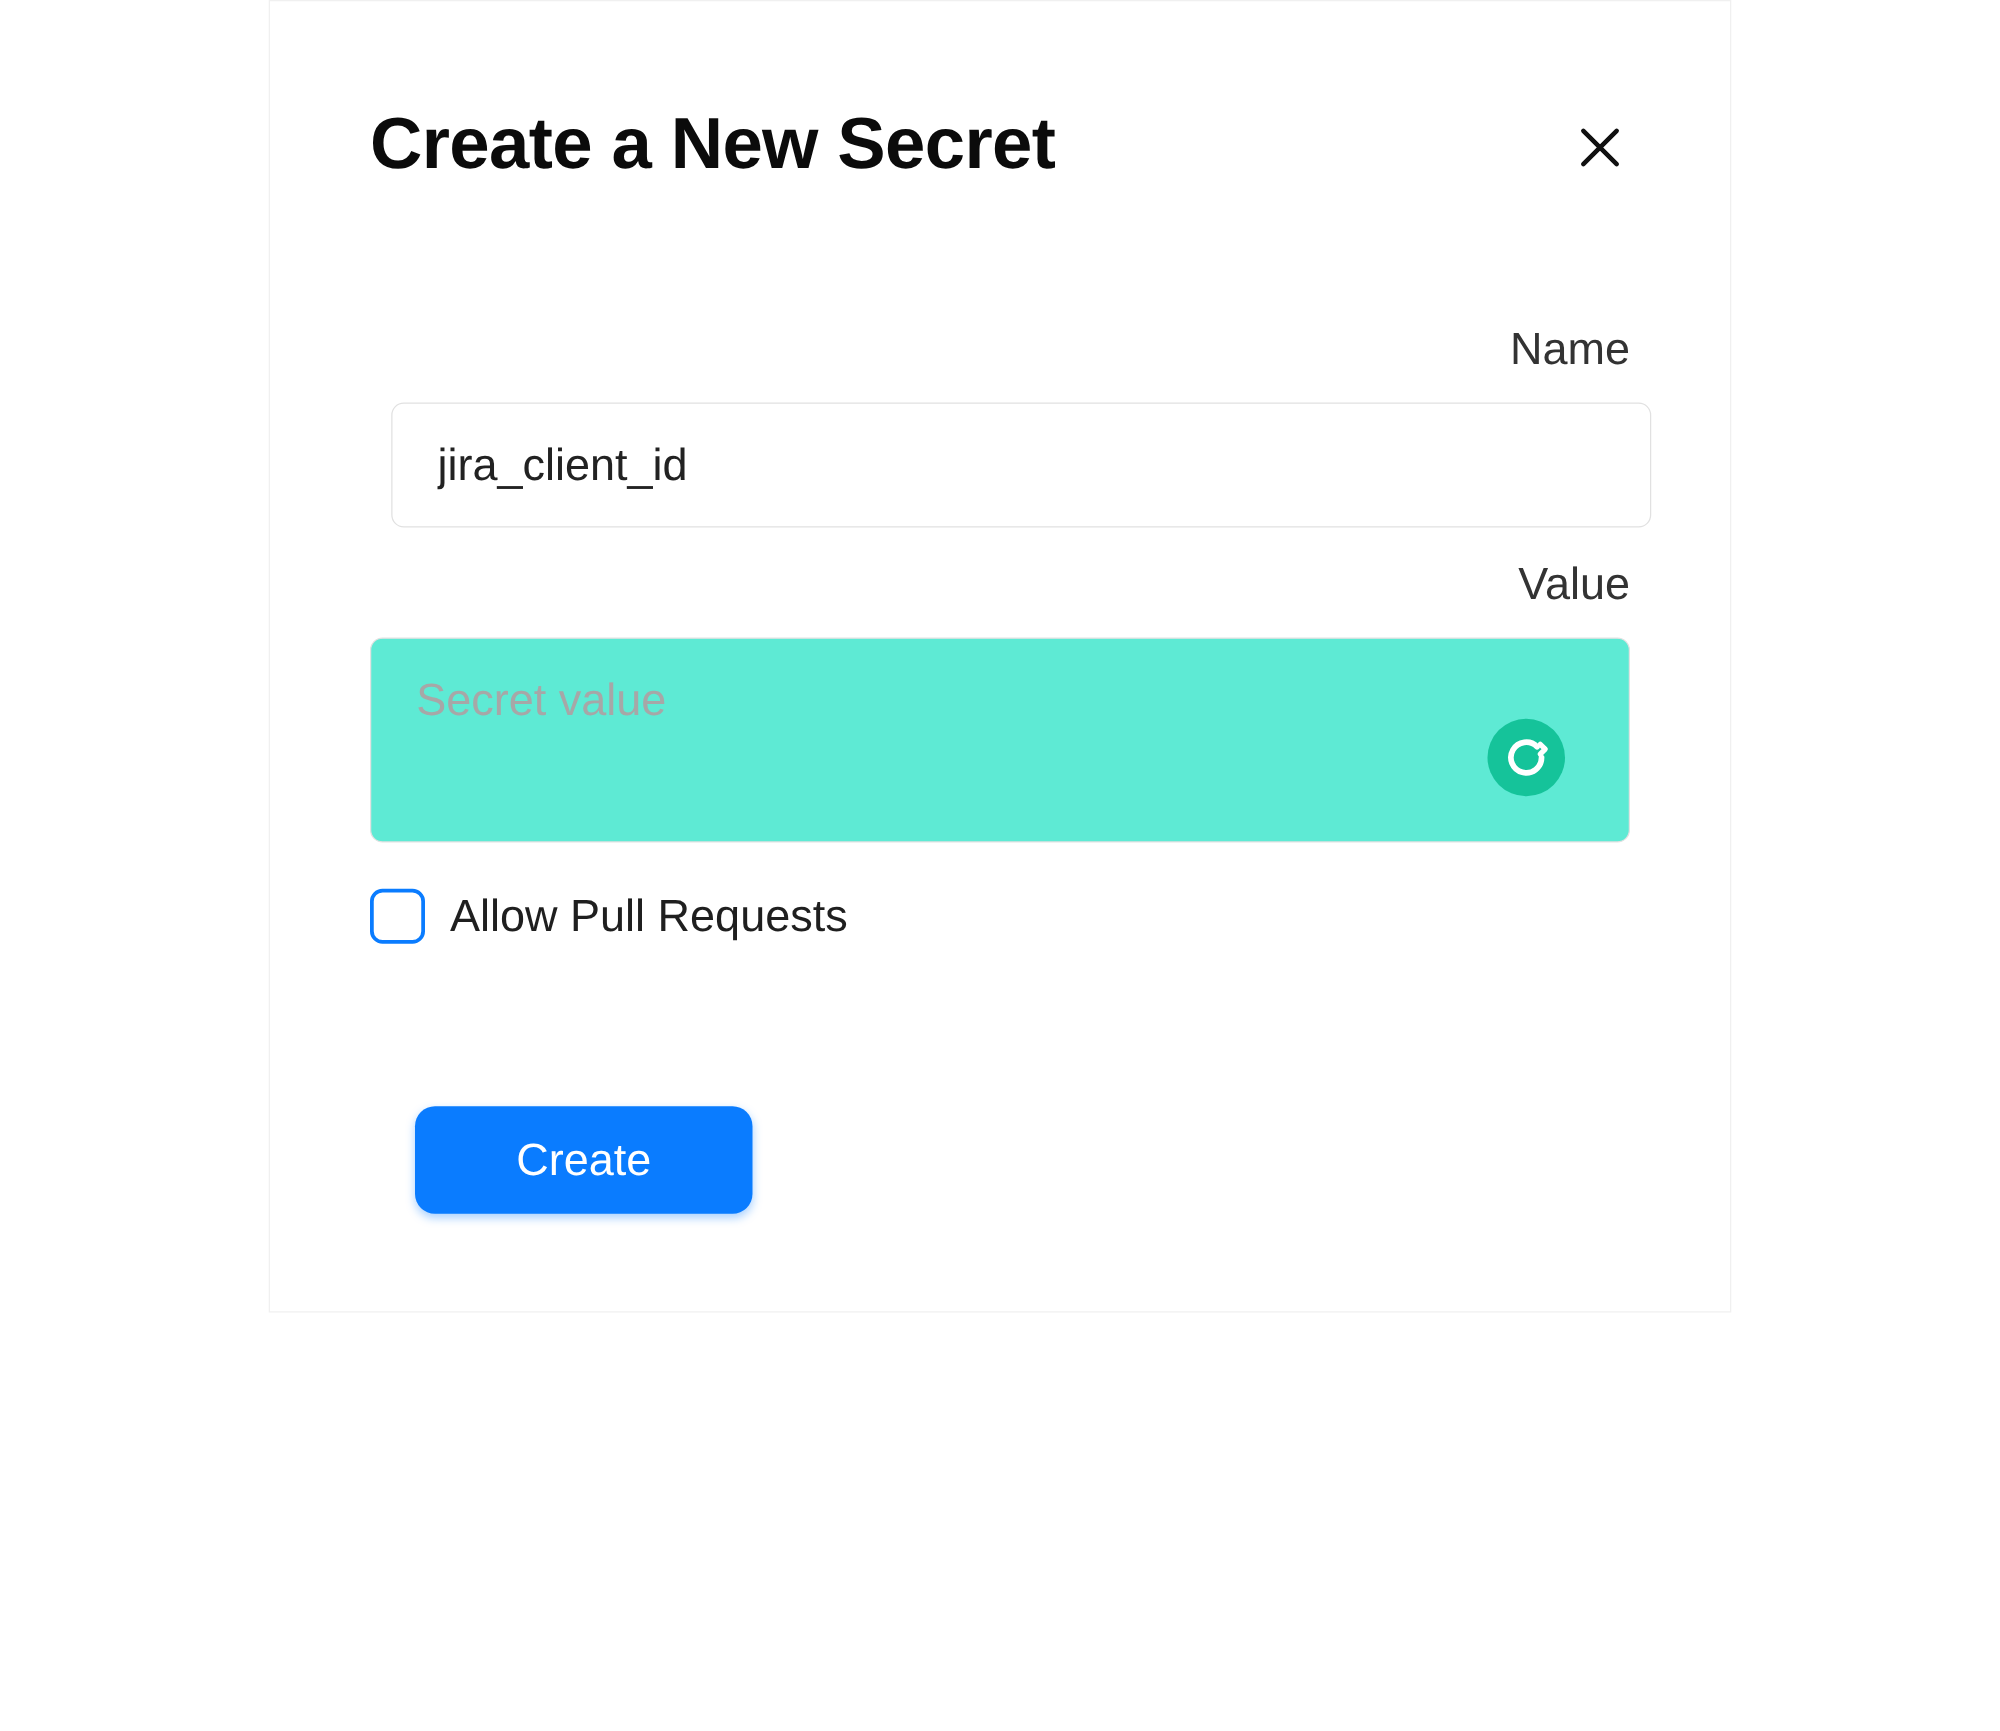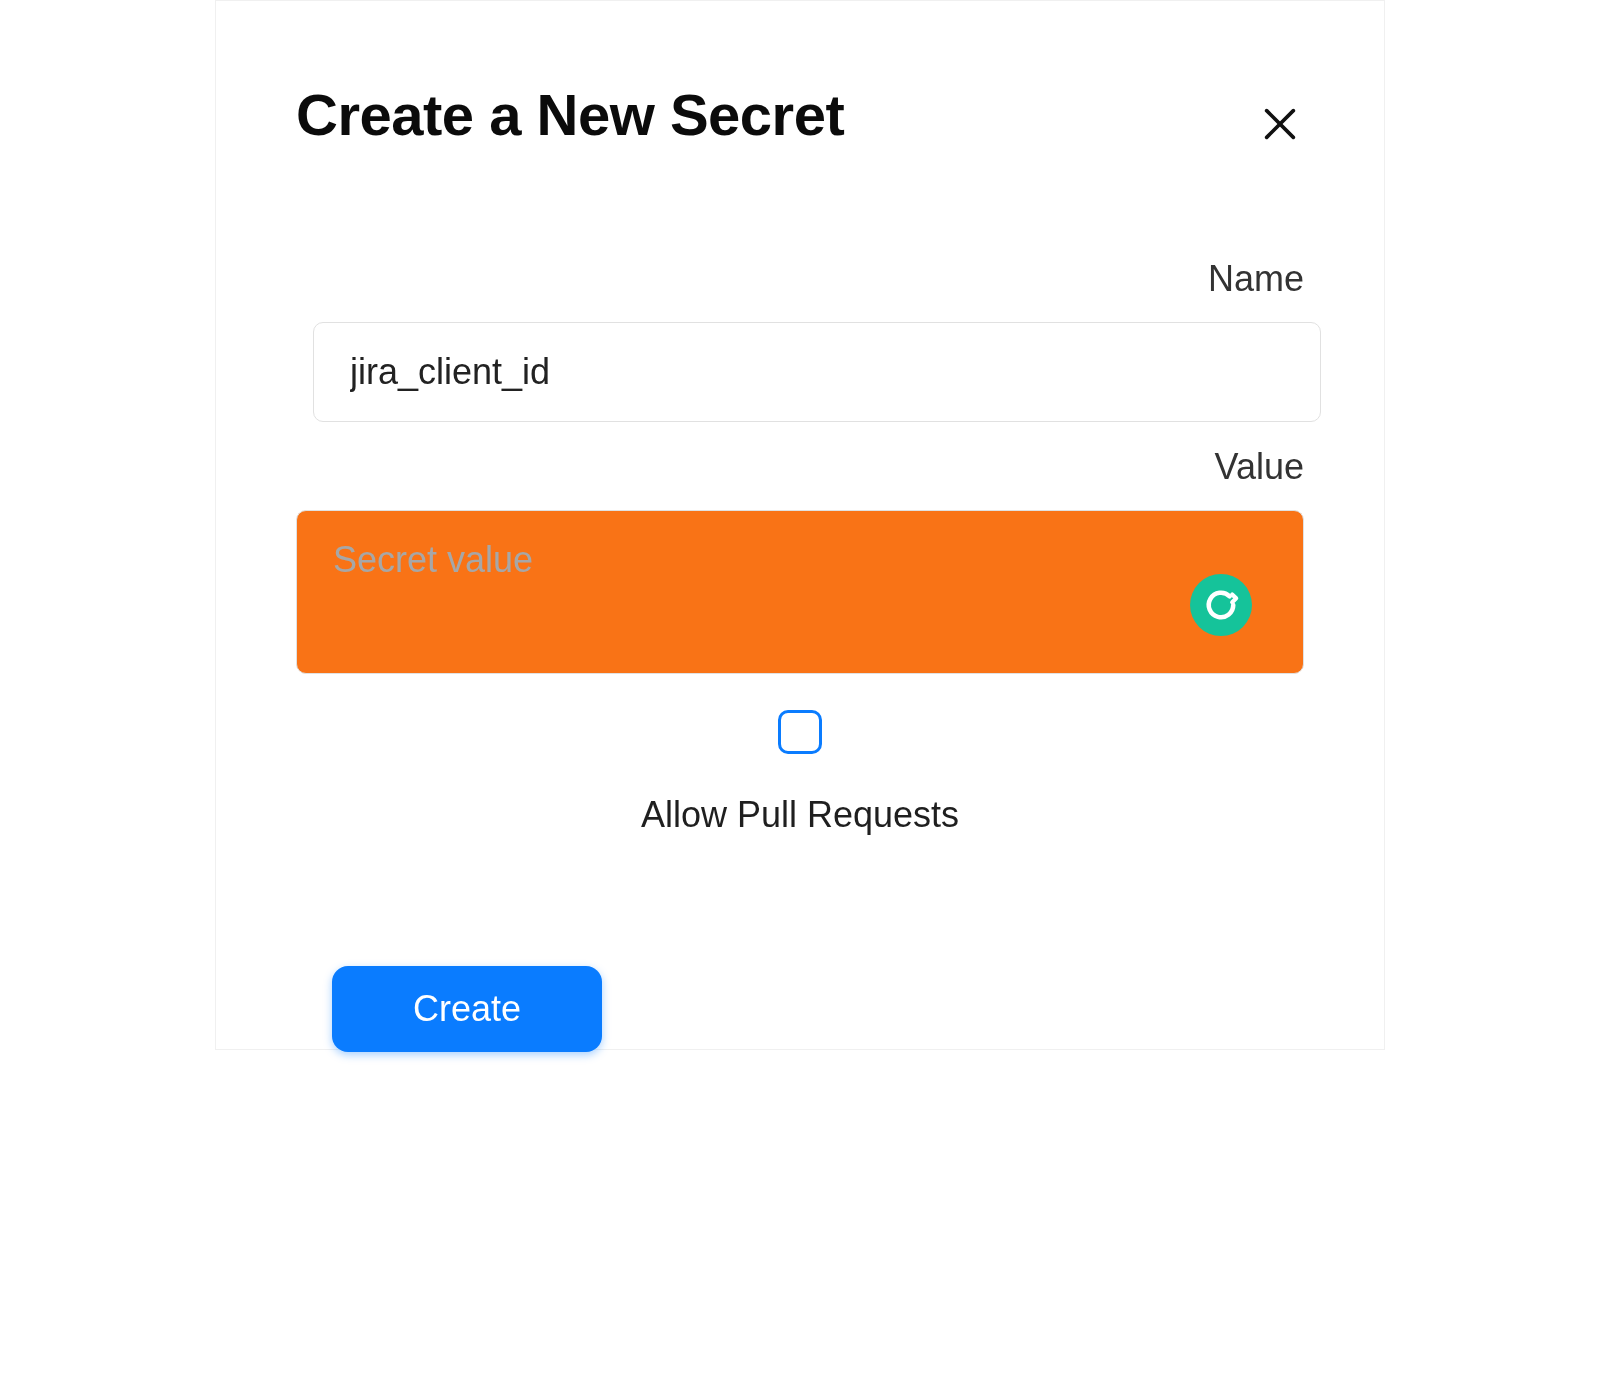--- a/index.html
+++ b/index.html
@@ -14,21 +14,21 @@
       width: 1170px;
       height: 1050px;
       margin: 0 auto;
       border: 1px solid #f0f0f0;
       position: relative;
       padding: 80px 80px 60px 80px;
     }
     .header-row {
       display: flex;
       justify-content: space-between;
-      align-items: flex-end;
+      align-items: center;
     }
     .title {
       font-size: 58px;
       font-weight: 600;
       letter-spacing: -0.5px;
       color: #0b0b0b;
     }
     .close-btn {
       width: 48px;
       height: 48px;
@@ -64,21 +64,21 @@
     }
     .textarea-wrap { position: relative; }
     .textarea-input {
       width: 100%;
       height: 164px;
       border: 1.5px solid #e1e1e1;
       border-radius: 10px;
       font-size: 36px;
       padding: 28px 100px 28px 36px;
       color: #222;
-      background: #f97316;
+      background: #5eead4;
       outline: none;
       resize: none;
       font-family: inherit;
     }
     .textarea-input::placeholder { color: #a7a7a7; }
     .text-input::placeholder { color: #a7a7a7; }
 
     .grammarly-badge {
       position: absolute;
       right: 52px;
@@ -90,22 +90,21 @@
       display: flex;
       align-items: center;
       justify-content: center;
     }
     .grammarly-badge svg { width: 42px; height: 42px; }
 
     .checkbox-row {
       display: flex;
       align-items: center;
       margin-top: 32px;
-      gap: 40px;
-      flex-direction: column;
+      gap: 20px;
     }
     .checkbox-box {
       width: 44px;
       height: 44px;
       border: 3px solid #0a7cff;
       border-radius: 10px;
       background: #fff;
       cursor: pointer;
     }
     .checkbox-label {

